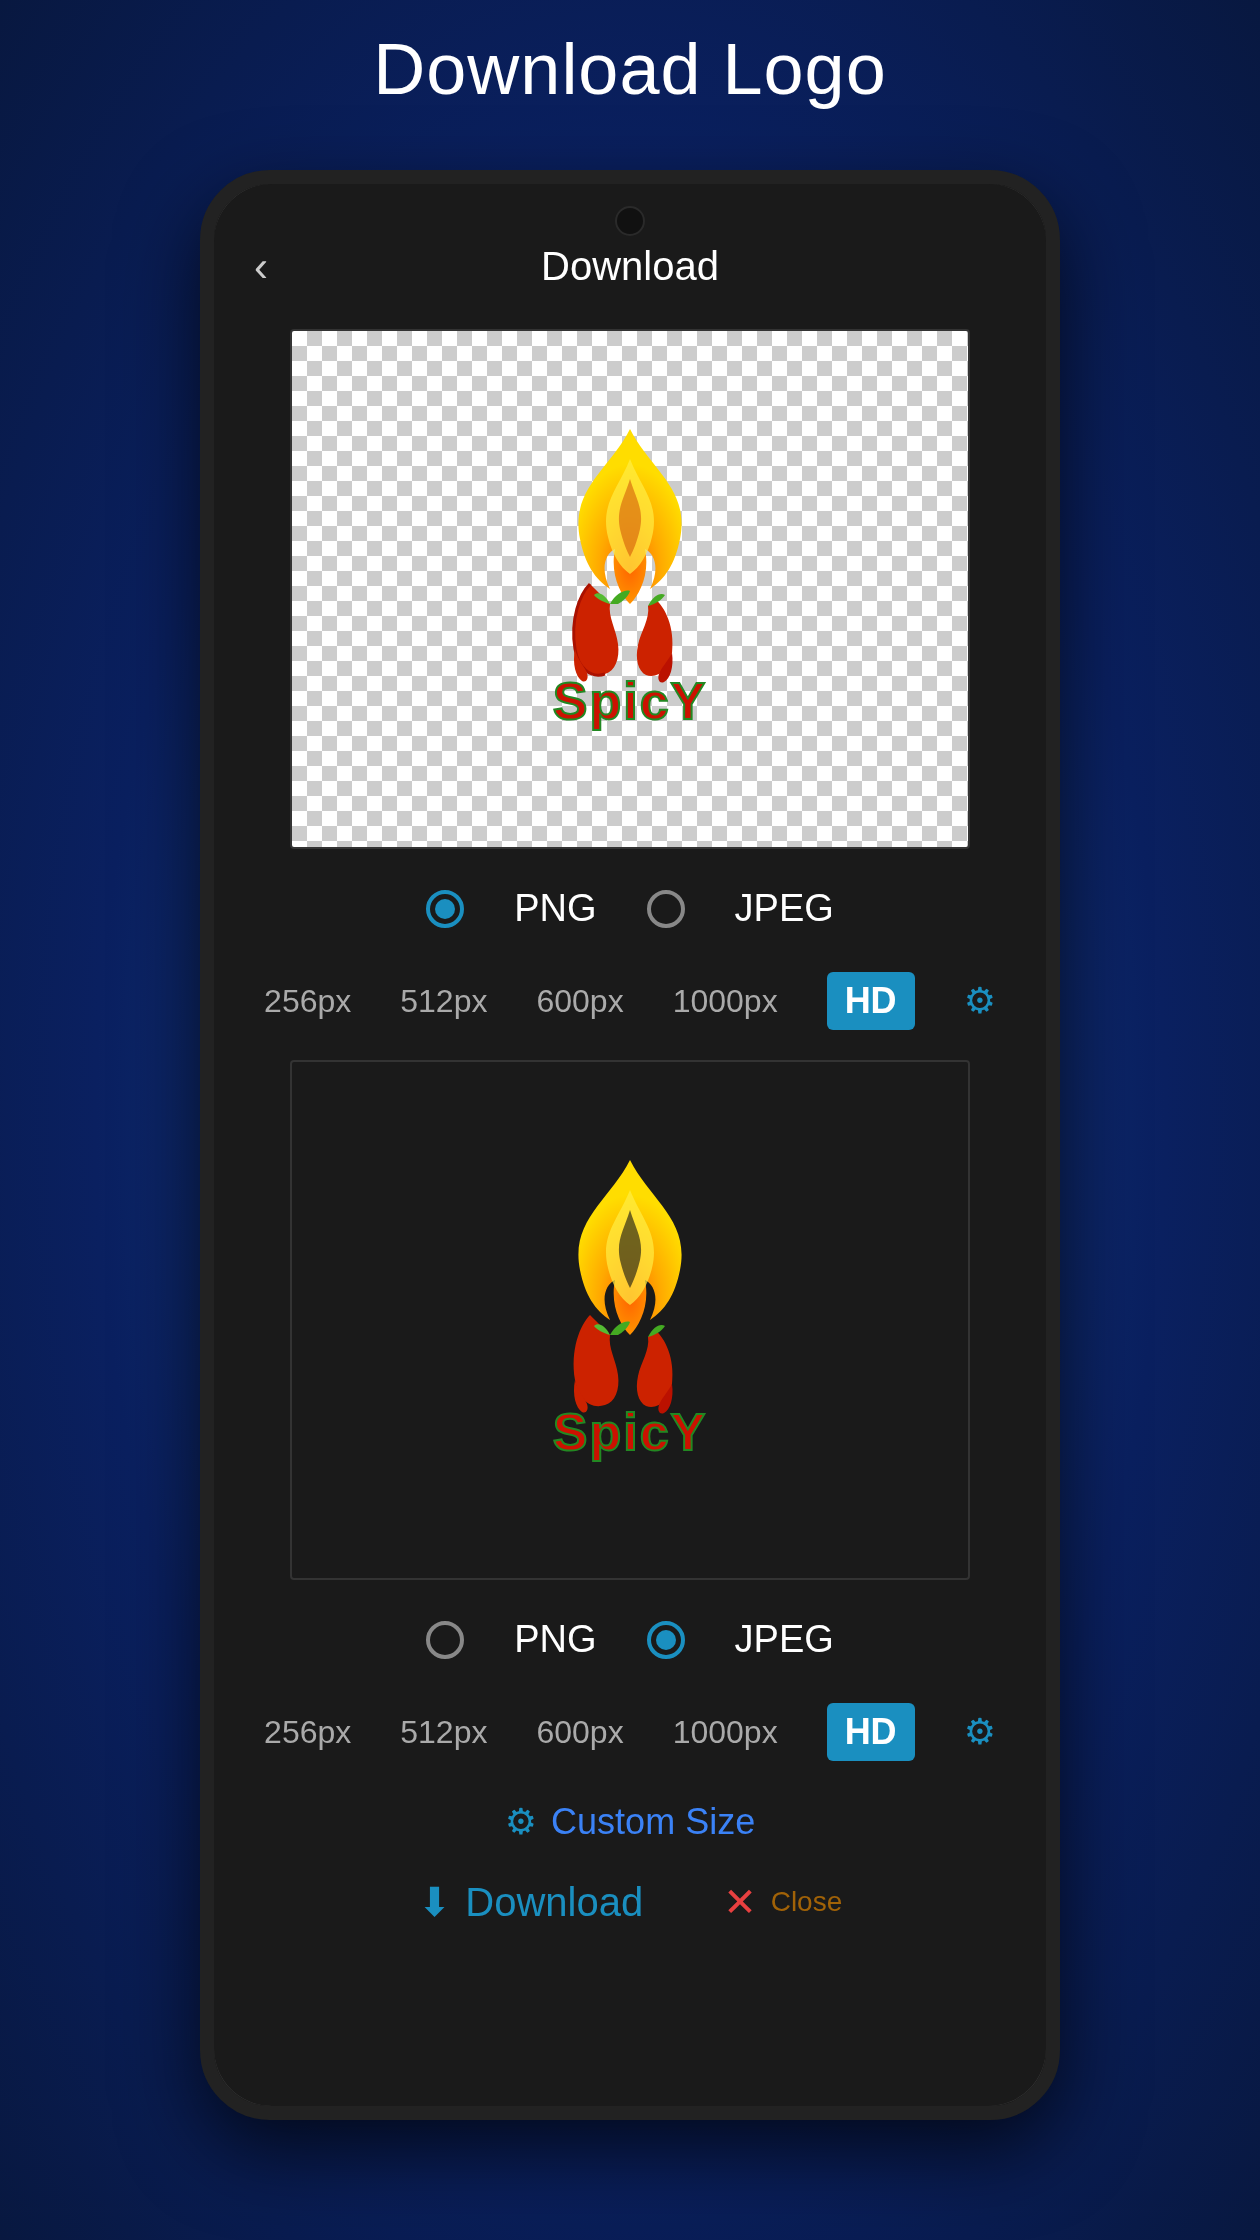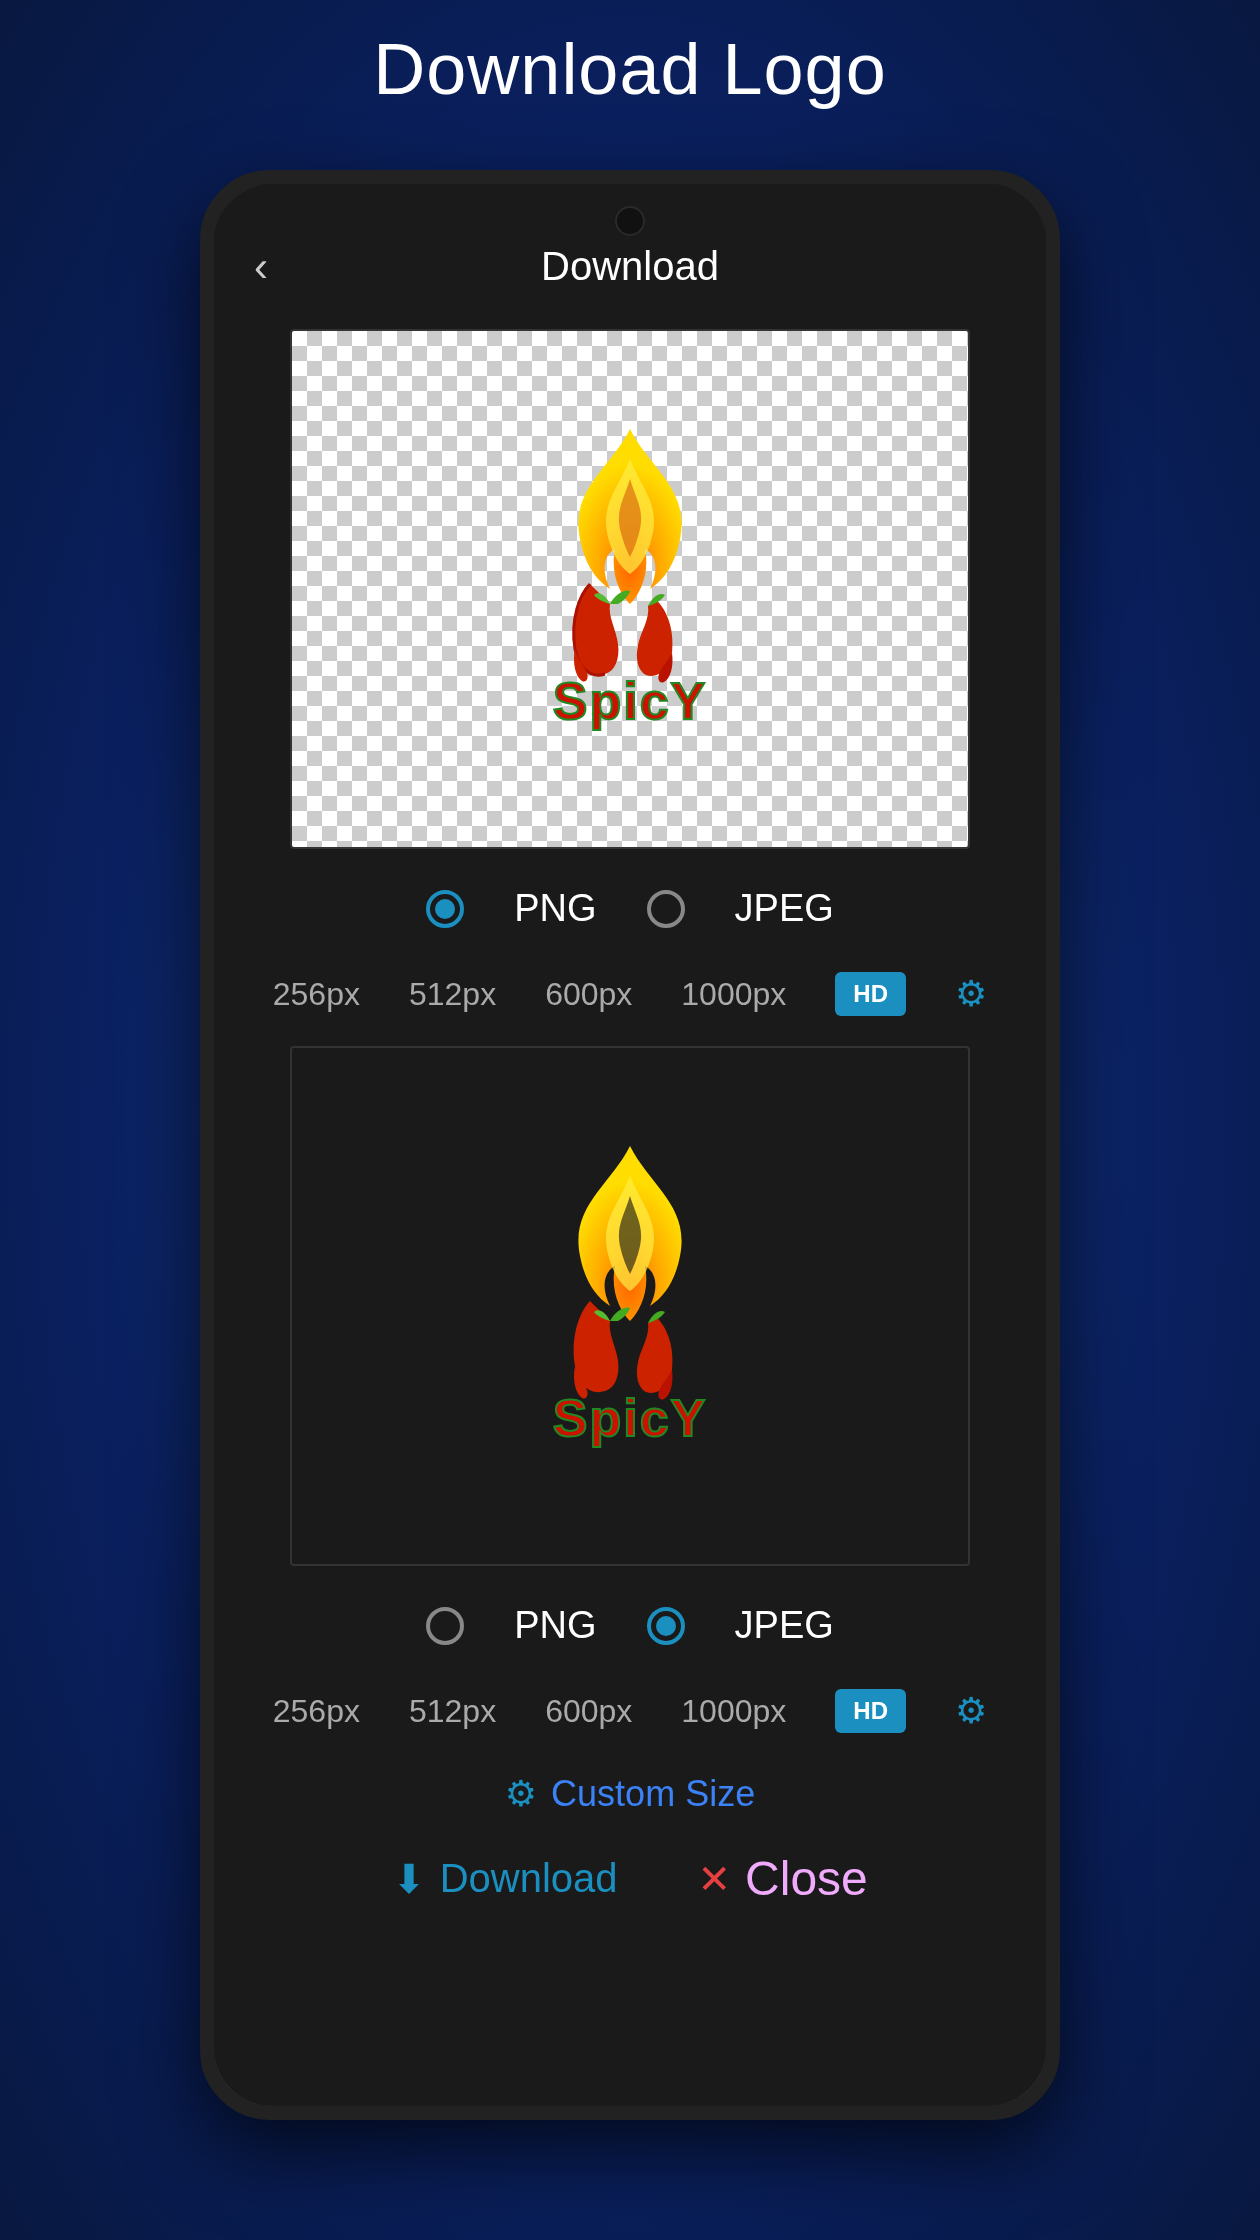--- a/index.html
+++ b/index.html
@@ -184,21 +184,21 @@
 
     .size-btn {
       color: #aaa;
       font-size: 32px;
       cursor: pointer;
     }
 
     .hd-badge {
       background: #1a8fc0;
       color: #fff;
-      font-size: 24px;
+      font-size: 36px;
       font-weight: bold;
       padding: 8px 18px;
       border-radius: 6px;
     }
 
     .gear-icon {
       color: #1a8fc0;
       font-size: 36px;
       cursor: pointer;
     }
@@ -266,22 +266,22 @@
       gap: 14px;
       cursor: pointer;
     }
 
     .close-icon {
       color: #e84040;
       font-size: 40px;
     }
 
     .close-text {
-      color: #f0abfc;
-      font-size: 48px;
+      color: #a16207;
+      font-size: 28px;
       font-weight: 500;
     }
 
     
     .spicy-logo {
       width: 280px;
       height: 360px;
     }
   </style>
 </head>

